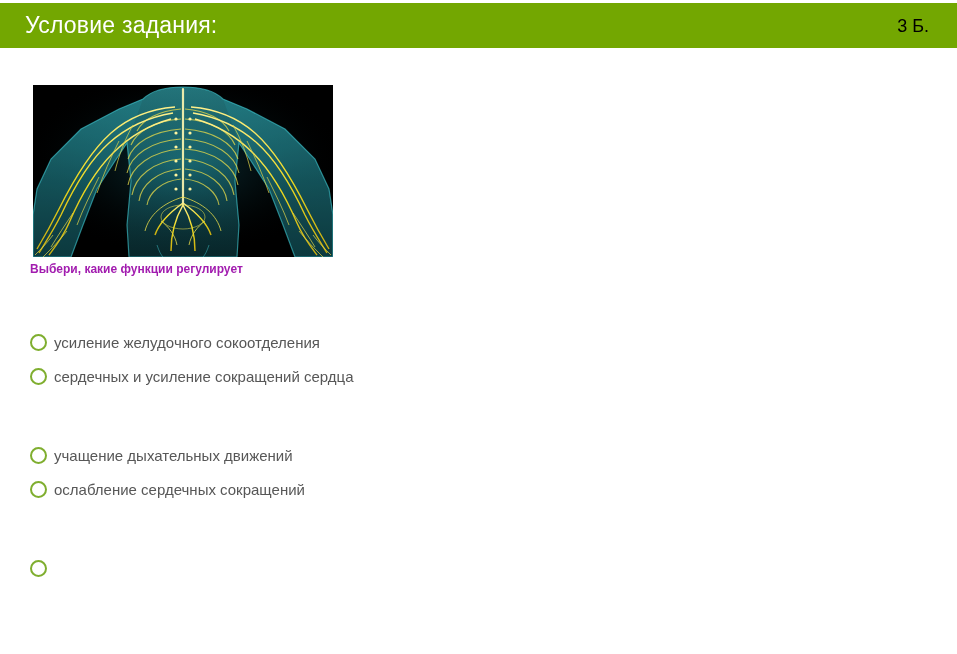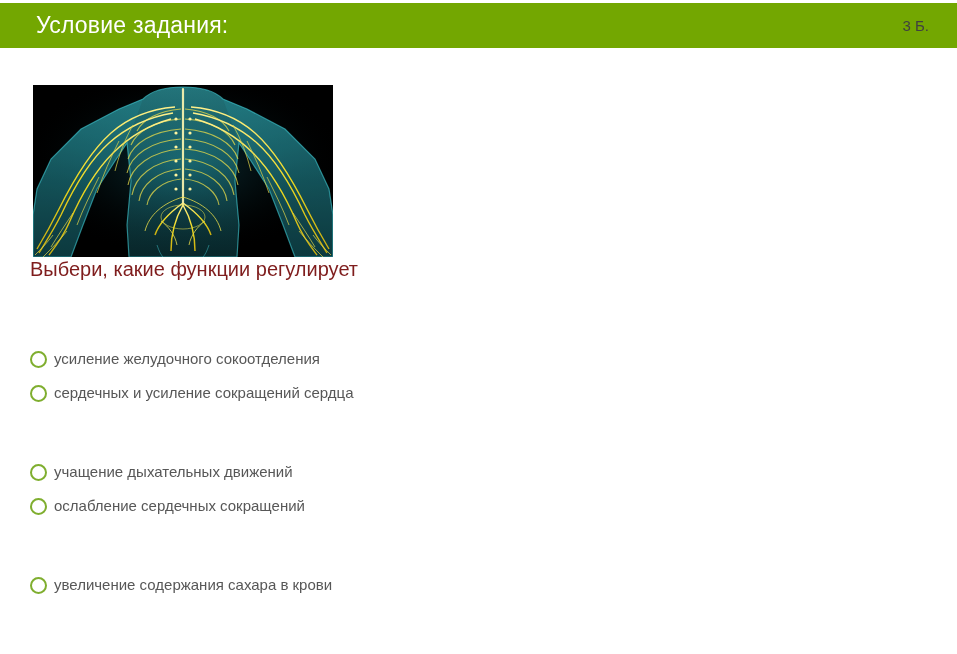--- a/index.html
+++ b/index.html
@@ -26,33 +26,33 @@
     position: absolute;
     left: 0;
     top: 3px;
     width: 957px;
     height: 45px;
     background: #73a701;
     display: flex;
     align-items: center;
     justify-content: space-between;
     box-sizing: border-box;
-    padding: 0 28px 0 36px;
+    padding: 0 28px 0 25px;
   }
   .header-title {
     color: #ffffff;
     font-size: 23px;
     font-weight: 400;
     letter-spacing: 0.2px;
     line-height: 1;
     white-space: nowrap;
   }
   .header-score {
-    color: #404040;
-    font-size: 15px;
+    color: #000000;
+    font-size: 18px;
     font-weight: 400;
     line-height: 1;
     white-space: nowrap;
     text-align: right;
   }
 
   
   .illustration {
     position: absolute;
     left: 33px;
@@ -67,23 +67,23 @@
     width: 300px;
     height: 172px;
   }
 
   
   .question {
     position: absolute;
     left: 30px;
     top: 260px;
     width: 700px;
-    color: #7f1d1d;
-    font-size: 20px;
-    font-weight: normal;
+    color: #a21caf;
+    font-size: 12px;
+    font-weight: bold;
     line-height: 19px;
   }
   .question .qline {
     display: block;
     white-space: nowrap;
   }
 
   
   .options {
     position: absolute;
@@ -92,21 +92,21 @@
     width: 700px;
   }
   .option-group {
     margin-bottom: 45px;
   }
   .option-group:last-child {
     margin-bottom: 0;
   }
   .option-row {
     display: flex;
-    align-items: flex-end;
+    align-items: flex-start;
     height: 34px;
     cursor: pointer;
   }
   .radio {
     width: 17px;
     height: 17px;
     min-width: 17px;
     border: 2px solid #7fae2f;
     border-radius: 50%;
     background: transparent;
@@ -278,19 +278,18 @@
       </div>
       <div class="option-row">
         <span class="radio"></span>
         <span class="option-label">ослабление сердечных сокращений</span>
       </div>
     </div>
 
     <div class="option-group">
       <div class="option-row">
         <span class="radio"></span>
-        <span class="option-label">увеличение содержания сахара в крови</span>
       </div>
     </div>
 
   </div>
 
 </div>
 
 </body></html>

